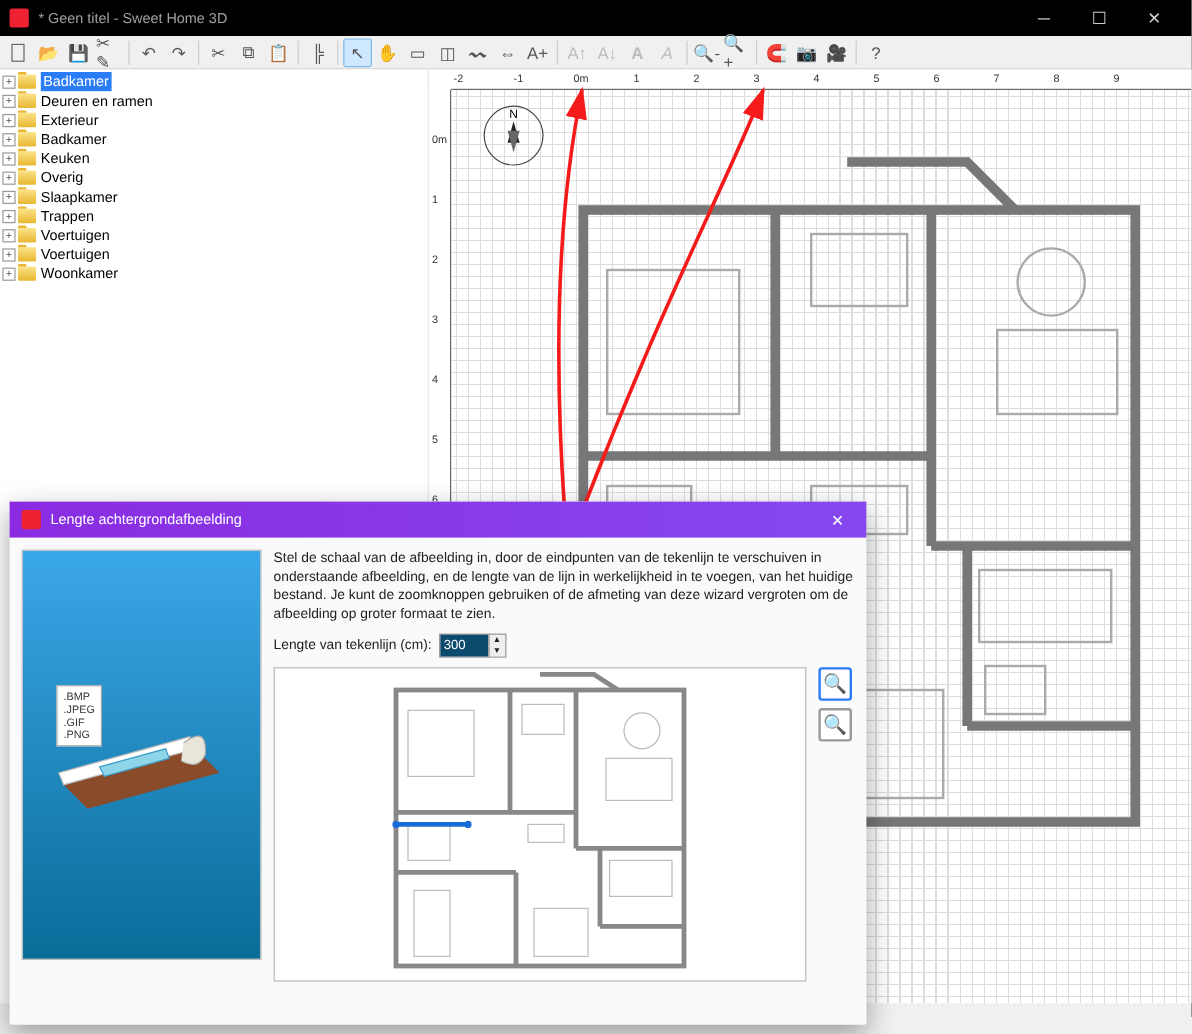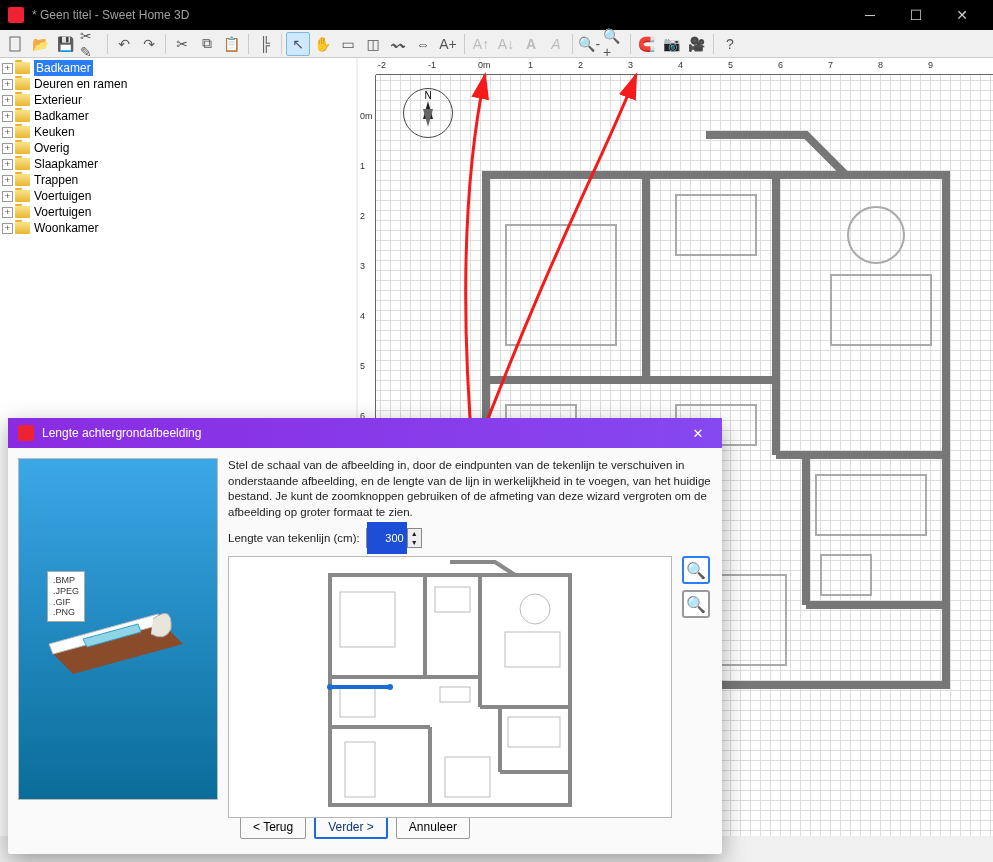--- a/index.html
+++ b/index.html
@@ -43,21 +43,21 @@
   .dlg-title .dlg-icon { width:16px;height:16px; background:#e23; border-radius:2px; margin-right:8px;}
   .dlg-title .dlg-txt { flex:1; }
   .dlg-close { width:28px; height:24px; display:flex;align-items:center;justify-content:center; font-size:13px;}
   .dlg-body { display:flex; height:362px; padding:10px; gap:10px; }
   .dlg-left { width:200px; background:linear-gradient(#3aa7e8,#0a6c98); border:1px solid #bbb; position:relative;}
   .dlg-left .illus { position:absolute; inset:0; display:flex; align-items:center; justify-content:center;}
   .dlg-right { flex:1; font-size:11.5px; color:#222; display:flex; flex-direction:column;}
   .intro-text { line-height:1.35; margin-bottom:8px; }
   .len-row { display:flex; align-items:center; gap:6px; margin-bottom:8px;}
   .spinner { display:flex; align-items:center; border:1px solid #888; height:20px; }
-  .spinner input { width:40px; border:none; text-align:right; padding:0 3px; background:#1d4ed8; color:#fff; font-size:11px; height:32px;}
+  .spinner input { width:40px; border:none; text-align:left; padding:0 3px; background:#0c4a6e; color:#fff; font-size:11px; height:18px;}
   .spinner .spins { display:flex; flex-direction:column; }
   .spinner .spins div { width:14px; height:9px; border-left:1px solid #888; font-size:7px; text-align:center; line-height:9px; background:#eee;}
   .preview-wrap { flex:1; display:flex; gap:8px;}
   .preview { flex:1; border:1px solid #b8b8b8; background:#fff; display:flex;align-items:center;justify-content:center; position:relative;}
   .preview-tools { width:32px; display:flex; flex-direction:column; gap:6px; align-items:center;}
   .zoom-btn { width:28px;height:28px; border:2px solid #2a7cf7; border-radius:3px; background:#fff; display:flex; align-items:center; justify-content:center; font-size:16px; color:#2a7cf7;}
   .zoom-btn.gray { border-color:#999; color:#888;}
   .dlg-buttons { height:34px; display:flex; gap:8px; padding:0 10px 0 232px; align-items:center;}
   .dlg-btn { height:24px; padding:0 12px; border:1px solid #999; background:#fafafa; font-size:12px; border-radius:2px; display:flex;align-items:center;}
   .dlg-btn.primary { border:2px solid #1a6dd8; color:#103a74;}
@@ -325,18 +325,13 @@
             <circle cx="70" cy="130" r="3" fill="#1a6dd8"></circle>
           </svg>
         </div>
         <div class="preview-tools">
           <div class="zoom-btn">🔍</div>
           <div class="zoom-btn gray">🔍</div>
         </div>
       </div>
     </div>
   </div>
-  <div class="dlg-buttons">
-    <button class="dlg-btn">&lt; Terug</button>
-    <button class="dlg-btn primary">Verder &gt;</button>
-    <button class="dlg-btn">Annuleer</button>
-  </div>
 </div>
 
 </body></html>

